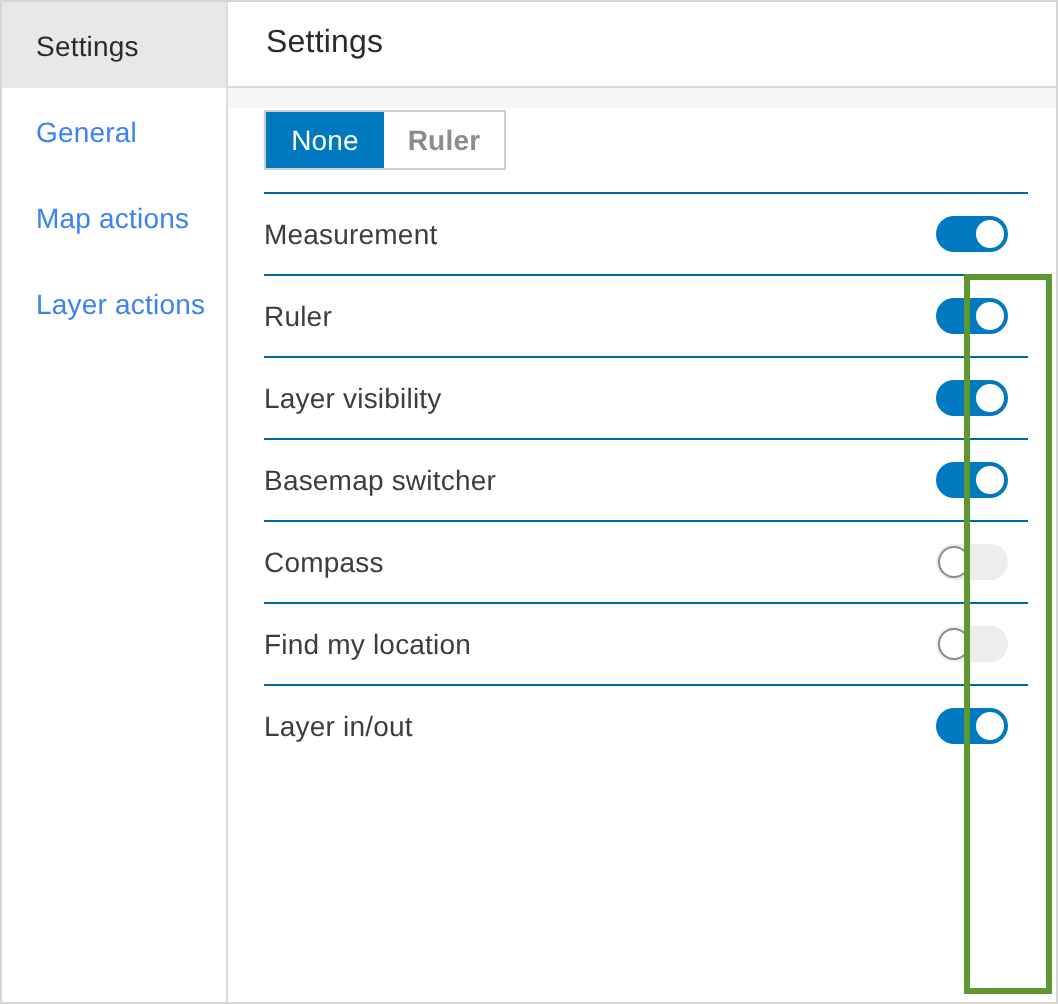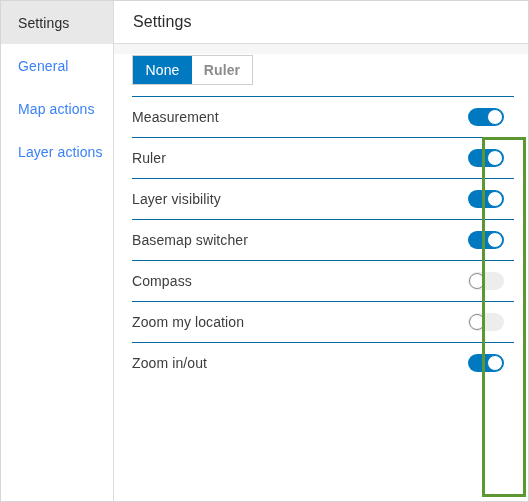--- a/index.html
+++ b/index.html
@@ -247,28 +247,28 @@
         </div>
 
         <div class="trow">
           <span class="trow-label">Compass</span>
           <span class="toggle off">
               <span class="knob"></span>
             </span>
         </div>
 
         <div class="trow">
-          <span class="trow-label">Zoom my location</span>
+          <span class="trow-label">Find my location</span>
           <span class="toggle off">
               <span class="knob"></span>
             </span>
         </div>
 
         <div class="trow">
-          <span class="trow-label">Zoom in/out</span>
+          <span class="trow-label">Layer in/out</span>
           <span class="toggle on">
               <span class="knob"></span>
             </span>
         </div>
 
       </div>
     </div>
   </div>
 
   <div id="highlight"></div>

